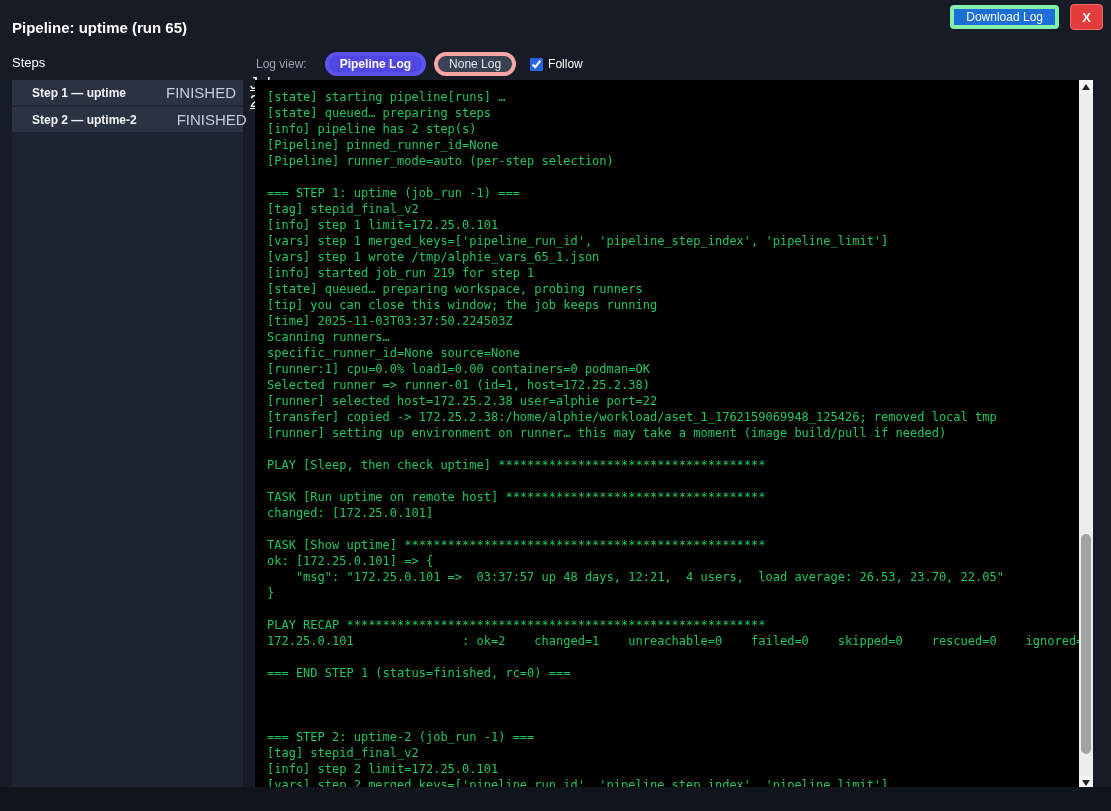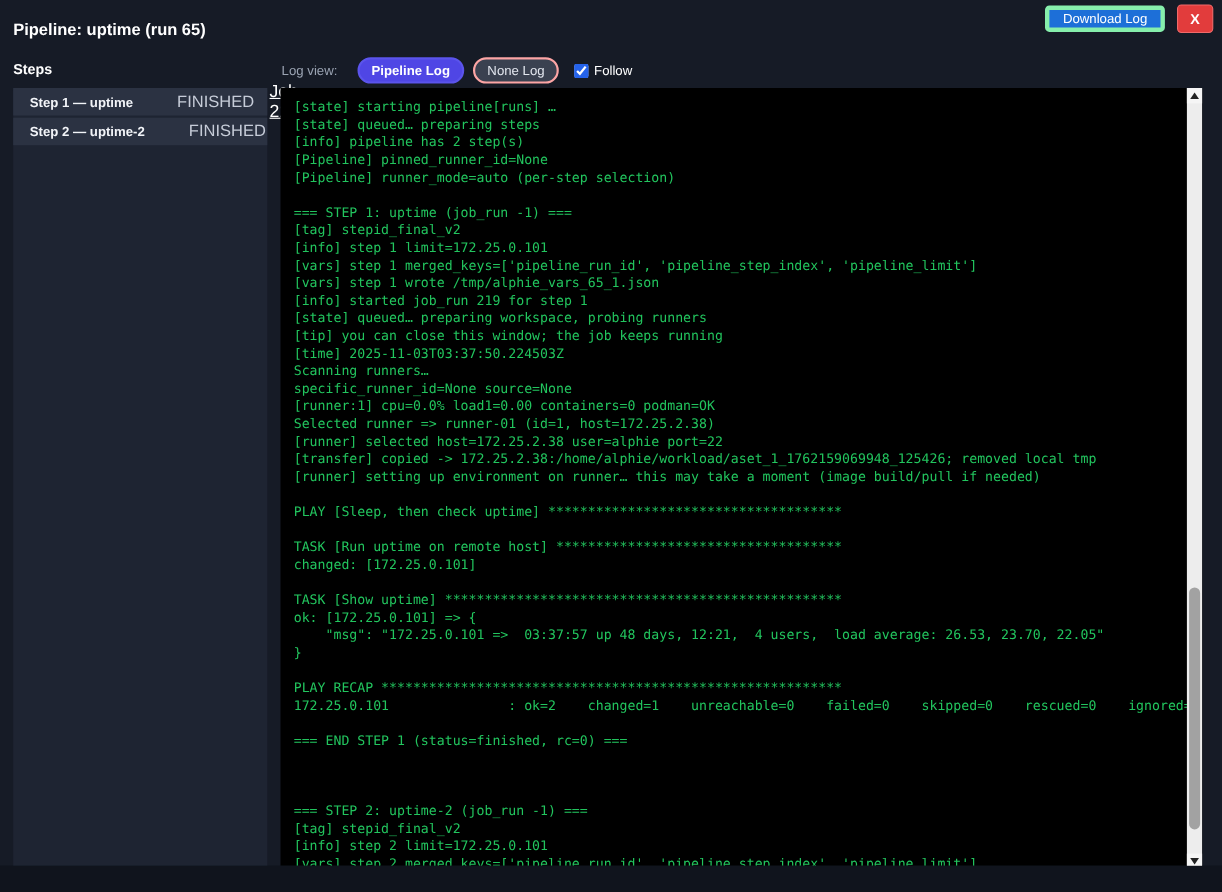--- a/index.html
+++ b/index.html
@@ -22,44 +22,44 @@
   }
   .btn-close {
     position:absolute; right:8px; top:4px; width:33px; height:26px;
     background:#e23c3c; border:1px solid #f06a6a; border-radius:4px;
     color:#ffffff; font-size:13px; font-weight:bold; cursor:pointer;
     font-family:"Liberation Sans", sans-serif;
   }
   
   .steps-heading {
     position:absolute; left:12px; top:55px;
-    font-size:13px; font-weight:bold; color:#ffffff;
+    font-size:13px; font-weight:normal; color:#ffffff;
   }
   .steps-panel {
     position:absolute; left:12px; top:80px; width:231px; height:710px;
     background:#1e2432; border-radius:2px;
   }
   .step-row {
     display:flex; align-items:center; height:25px;
-    background:#2b3242; margin-bottom:2px; padding:0 15px;
+    background:#2b3242; margin-bottom:2px; padding:0 20px;
     font-size:12px;
   }
   .step-label { flex:1; font-weight:bold; color:#f2f4f8; white-space:nowrap; }
   .step-status { color:#c6ccd8; font-size:15px; margin-right:14px;margin-left:40px; }
   .step-job { color:#ffffff; text-decoration:underline; cursor:pointer; font-size:16px; }
   
   .log-controls {
     position:absolute; left:256px; top:52px; height:24px;
     display:flex; align-items:center; gap:8px;
   }
   .log-view-label { color:#9aa3b2; font-size:12px; margin-right:10px; }
   .btn-toggle {
     height:24px; padding:0 11px; border-radius:12px;
     font-size:12px; font-family:"Liberation Sans", sans-serif; cursor:pointer;
-    background:#3a4150; color:#e2e6ee; border:2px solid #fca5a5;
+    background:#3a4150; color:#e2e6ee; border:4px solid #fca5a5;
   }
   .btn-toggle.active {
     background:#4f46e5; border-color:#5b54ec; color:#ffffff; font-weight:bold;
   }
   .follow { display:flex; align-items:flex-end; gap:5px; margin-left:6px; cursor:pointer; }
   .follow input { width:13px; height:13px; accent-color:#2563eb; cursor:pointer; }
   .follow span { color:#ffffff; font-size:12px; }
   
   .log-panel {
     position:absolute; left:255px; top:80px; width:838px; height:710px;

